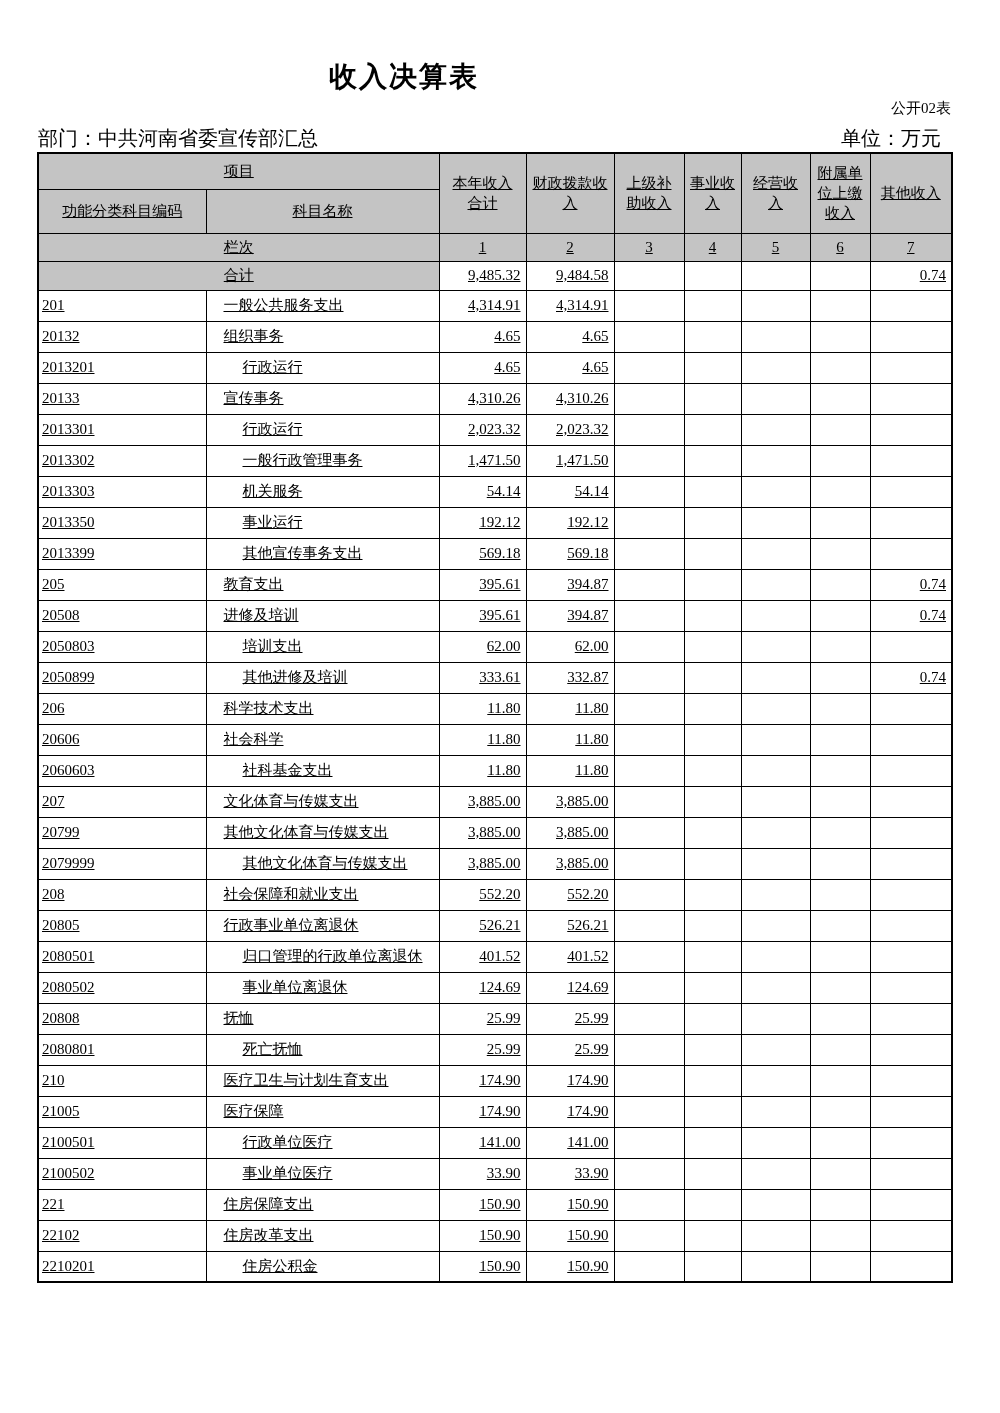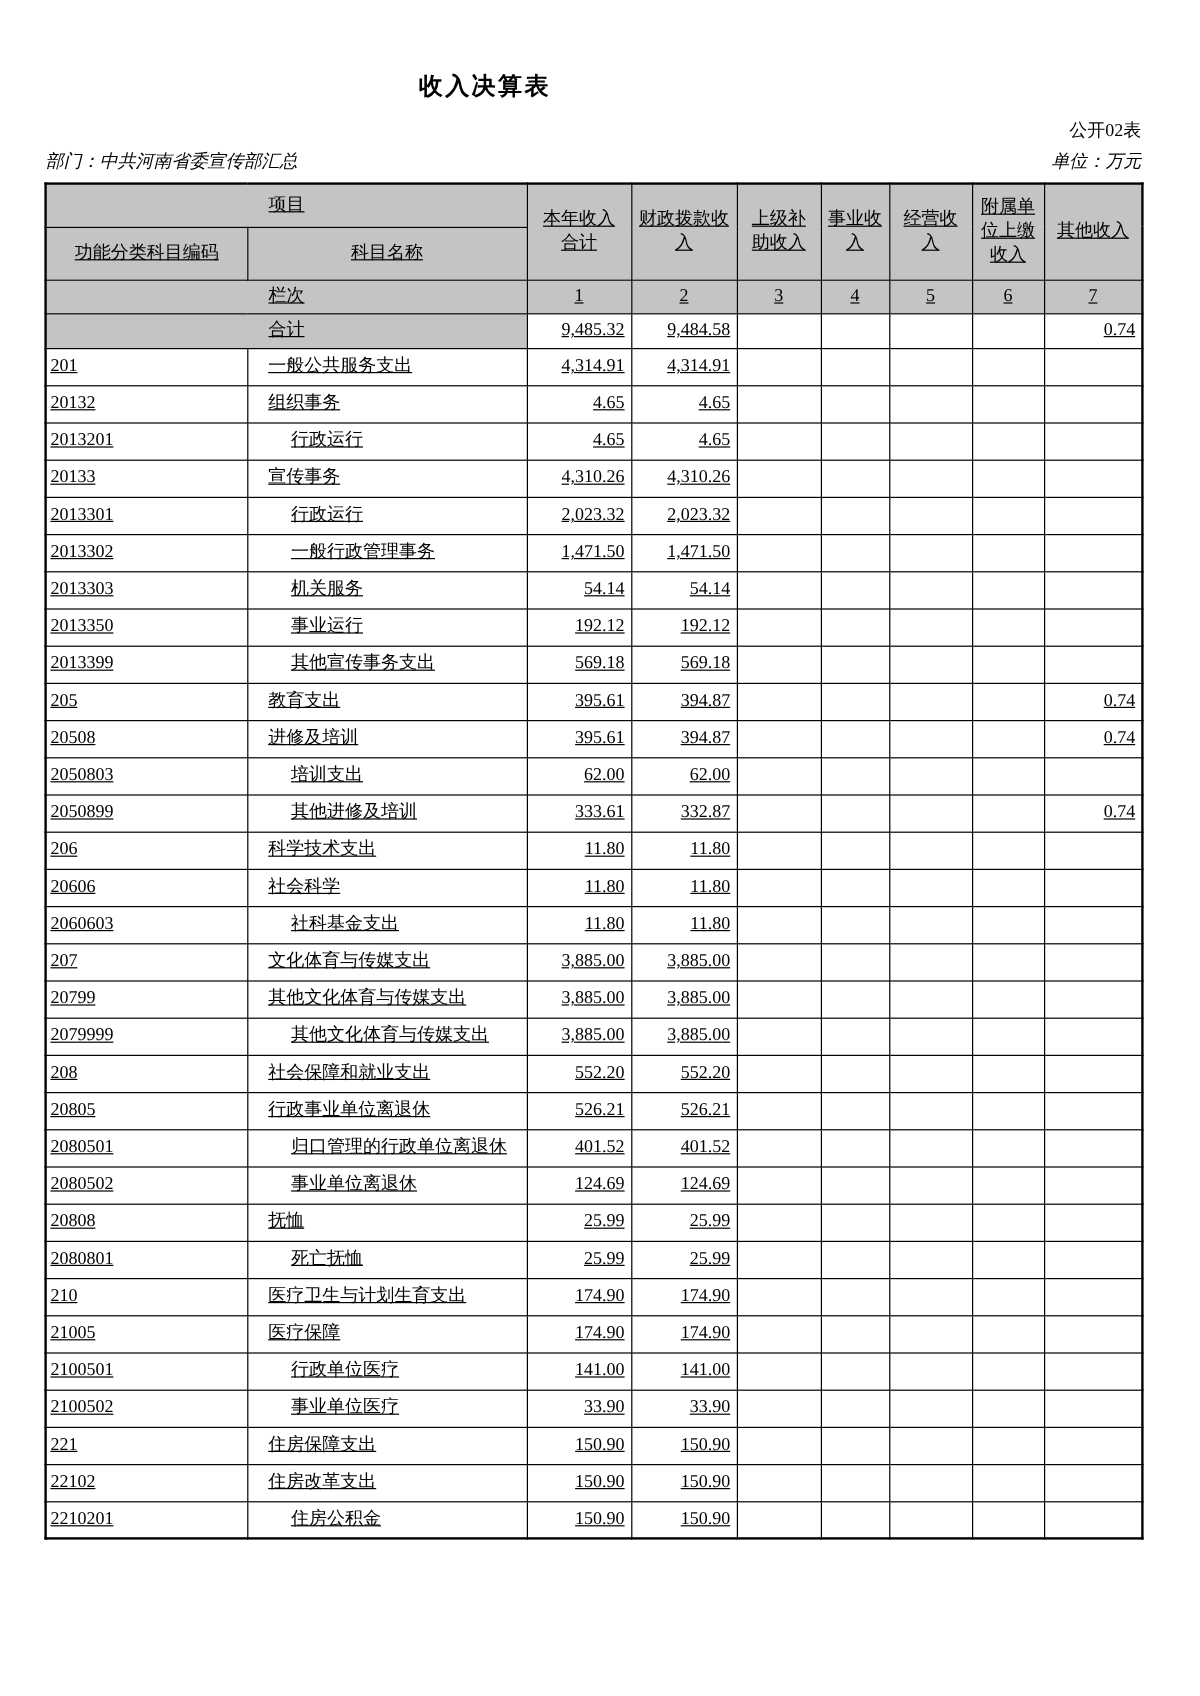--- a/index.html
+++ b/index.html
@@ -10,35 +10,34 @@
     width: 1000px;
     height: 1413px;
     position: relative;
   }
   .page { position: absolute; inset: 0; background: #ffffff; }
 
   .doc-title {
     position: absolute;
     top: 58px; left: 0; width: 808px;
     text-align: center;
-    font-size: 20px;
+    font-size: 28px;
     font-weight: bold;
     letter-spacing: 2px;
   }
   .form-code {
     position: absolute;
     top: 99px; right: 49px;
     font-size: 15px;
     margin-left: 36px;
   }
   .meta-row {
     position: absolute;
-    top: 125px; left: 38px; right: 49px;
-    font-size: 15px;
-    font-style: italic;
+    top: 125px; left: 38px; right: 59px;
+    font-size: 20px;
   }
   .meta-dept { float: left; }
   .meta-unit { float: right; margin-left: 16px; }
 
   table.income-table {
     position: absolute;
     top: 152px; left: 37px;
     width: 914px;
     border-collapse: collapse;
     table-layout: fixed;

